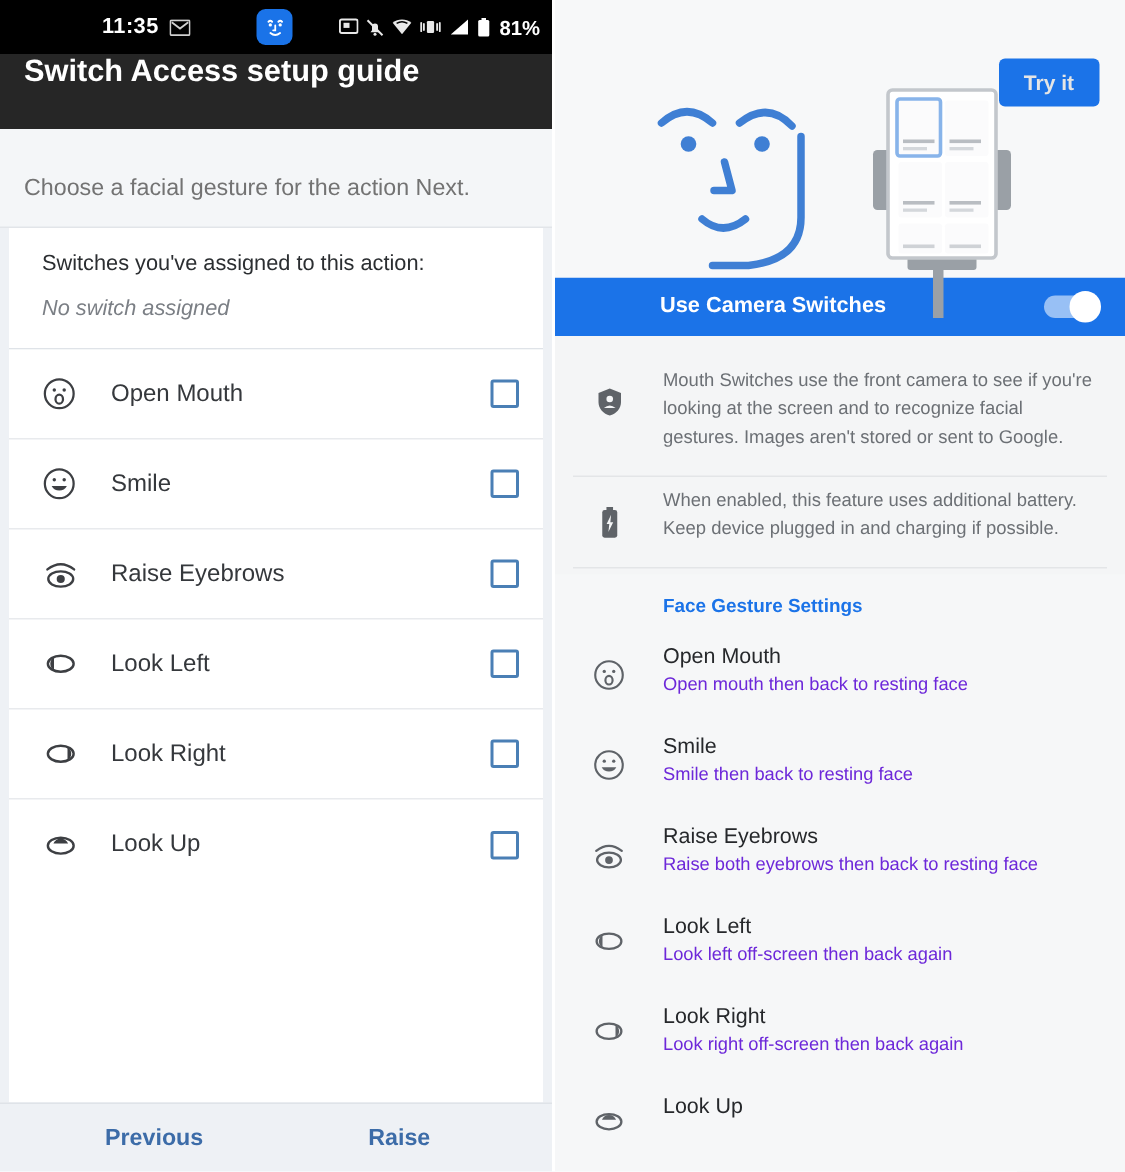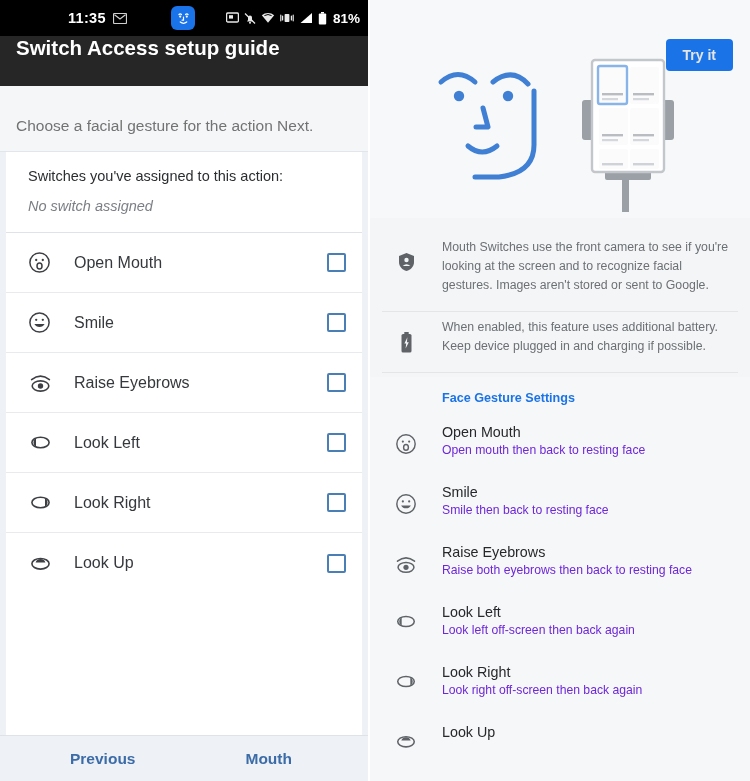--- a/index.html
+++ b/index.html
@@ -292,21 +292,21 @@
             </svg>
         </span>
         <span class="g-label">Look Up</span>
         <span class="g-check"></span>
       </div>
 
     </div>
 
     <div class="bottom-bar">
       <span class="btn-prev">Previous</span>
-      <span class="btn-next">Mouth</span>
+      <span class="btn-next">Raise</span>
     </div>
   </div>
 
   <div class="right-panel">
 
     <div class="hero">
       <div class="try-btn">Try it</div>
 
       <span class="face-art">
         <svg width="130" height="135" viewBox="0 0 130 135">
@@ -340,20 +340,26 @@
           <rect x="65" y="82" width="21" height="2.4" fill="#b9bdc2"></rect>
           <rect x="65" y="87" width="16" height="2.2" fill="#d4d7db"></rect>
           <rect x="31" y="97" width="29" height="20" rx="2" fill="#fbfbfc"></rect>
           <rect x="34" y="111" width="21" height="2.4" fill="#cfd2d6"></rect>
           <rect x="62" y="97" width="29" height="20" rx="2" fill="#fbfbfc"></rect>
           <rect x="65" y="111" width="21" height="2.4" fill="#cfd2d6"></rect>
         </svg>
       </span>
     </div>
 
+    <div class="cam-bar">
+      <span class="cam-bar-label">Use Camera Switches</span>
+      <span class="toggle">
+        <span class="toggle-knob"></span>
+      </span>
+    </div>
 
     <div class="info-block">
       <div class="info-row">
         <span class="info-icon">
           <svg width="17" height="20" viewBox="0 0 17 20">
               <path d="M8.5 1 L16 4 V10 C16 14.6 12.7 17.9 8.5 19 C4.3 17.9 1 14.6 1 10 V4 Z" fill="#5f6368"></path>
               <circle cx="8.5" cy="8" r="2.2" fill="#f4f5f6"></circle>
               <path d="M4.6 14 Q8.5 10.6 12.4 14 Z" fill="#f4f5f6"></path>
             </svg>
         </span>

